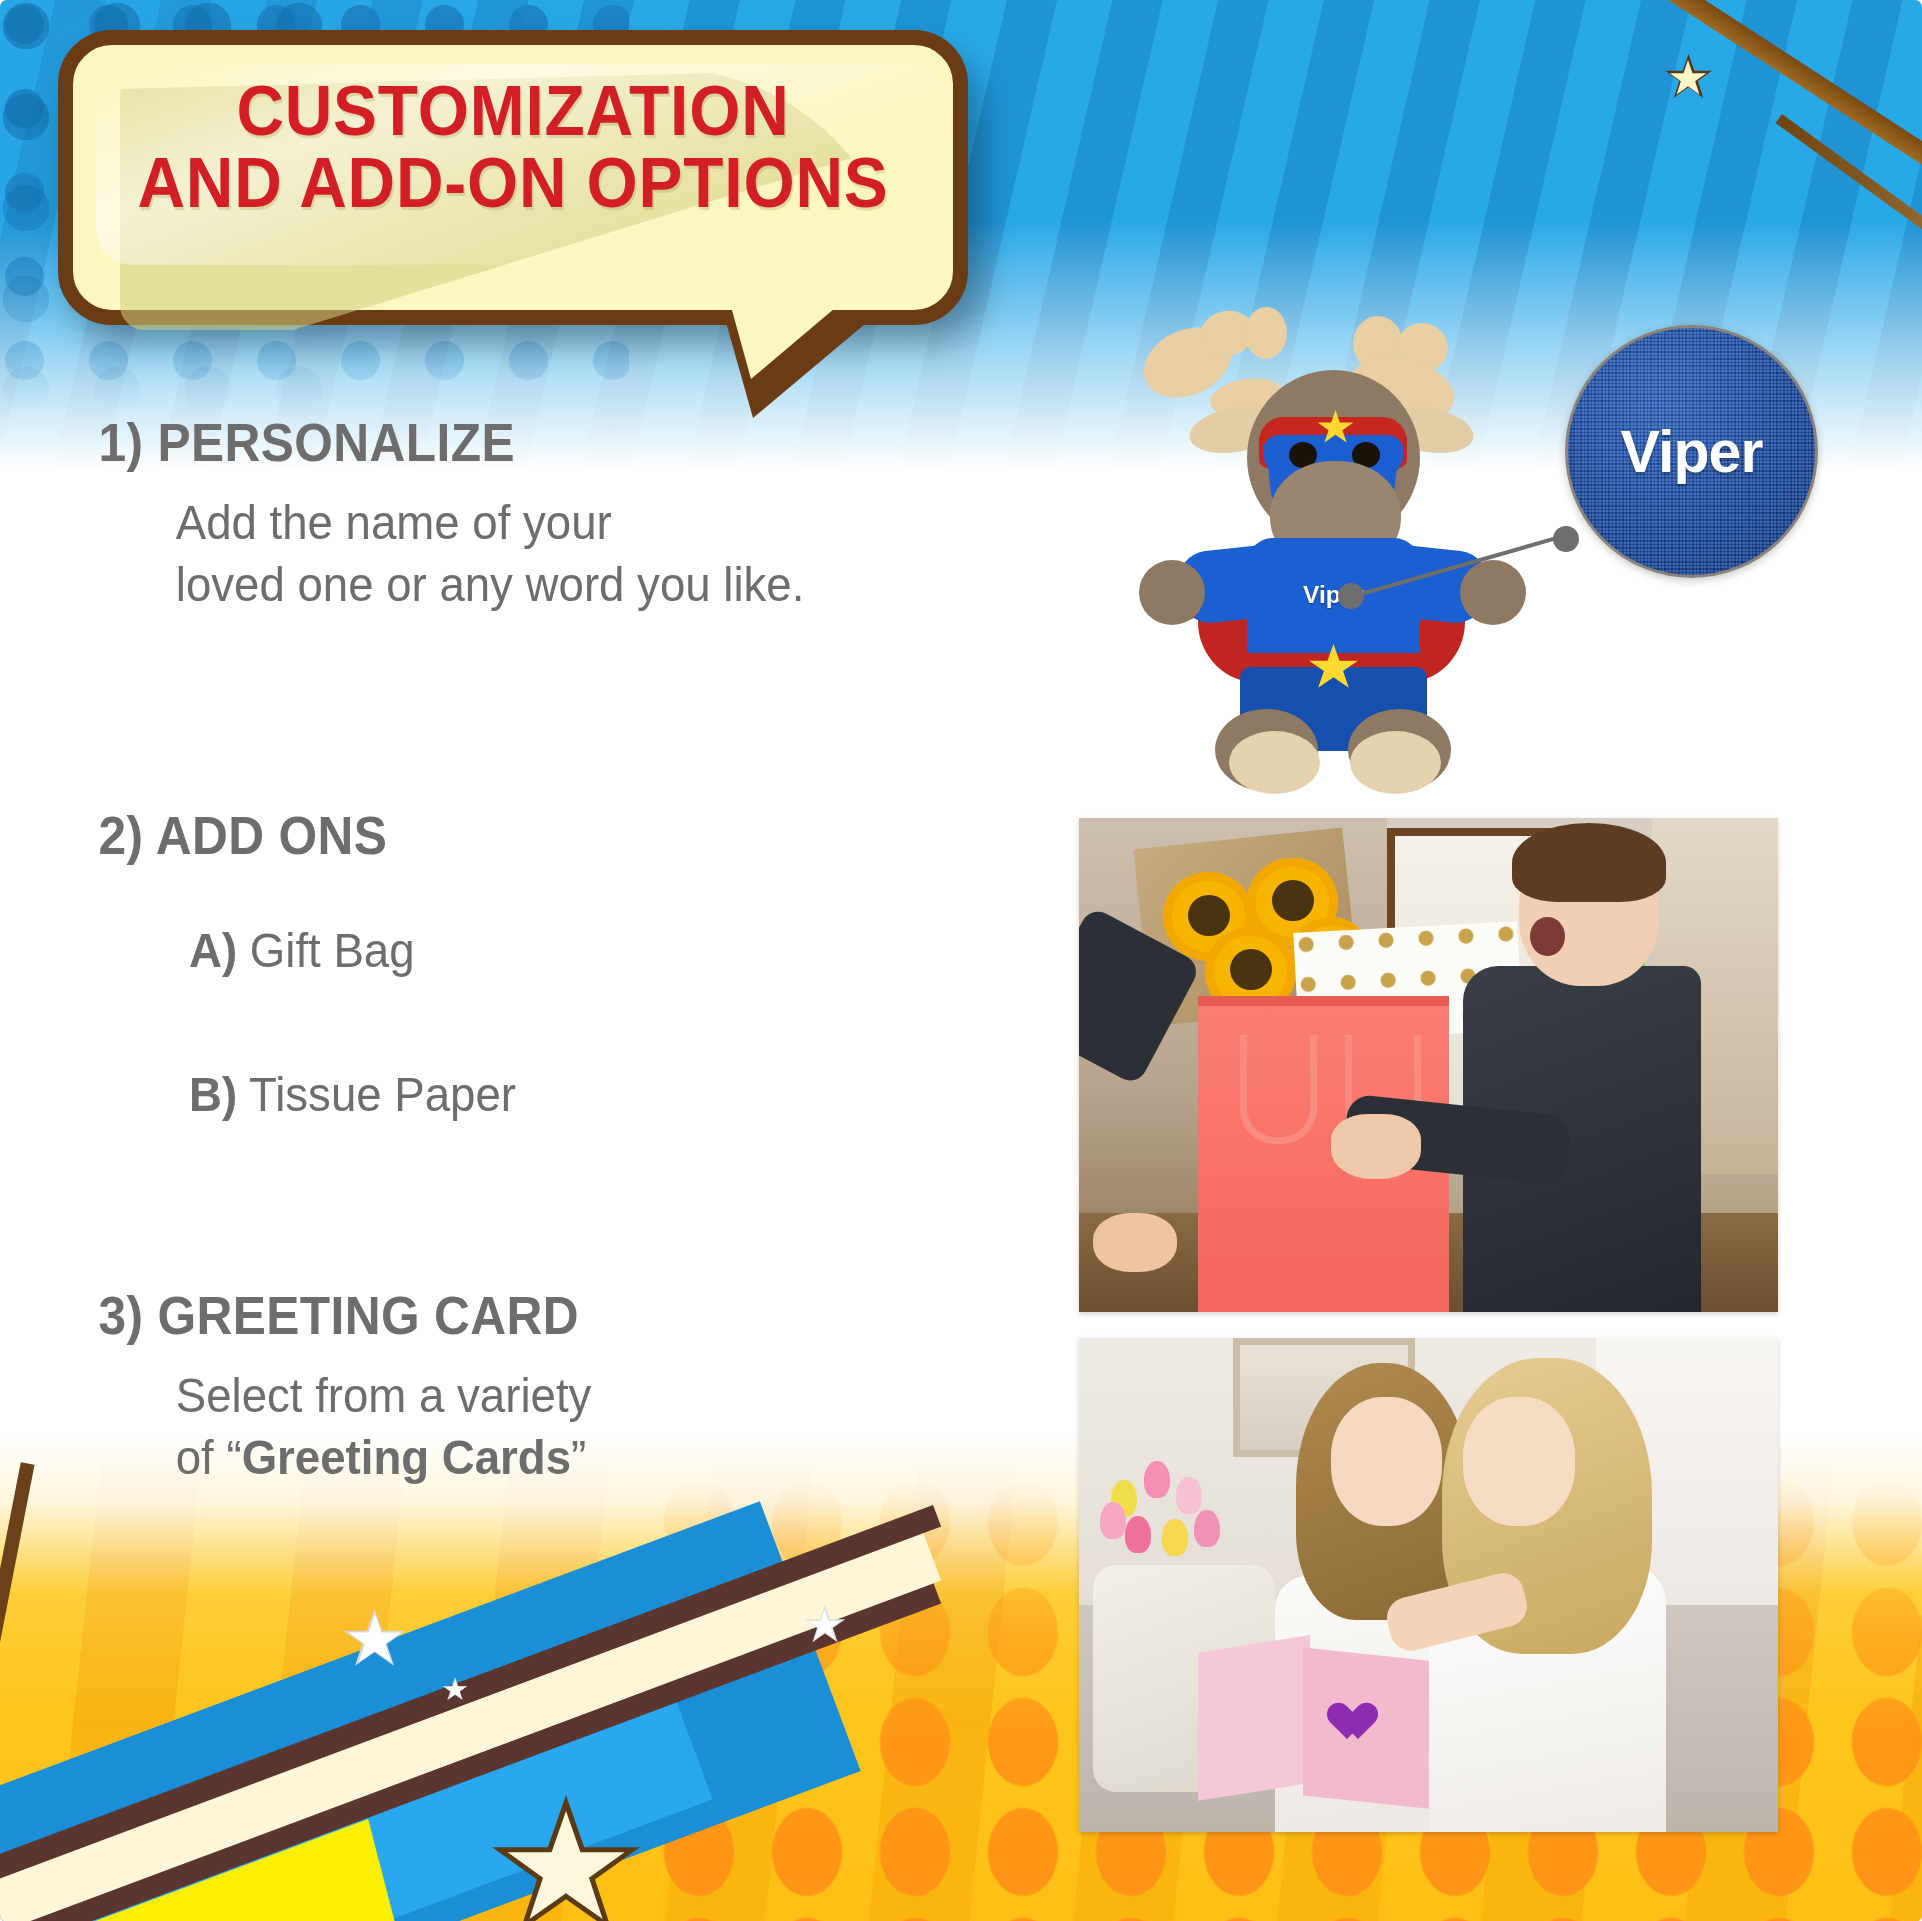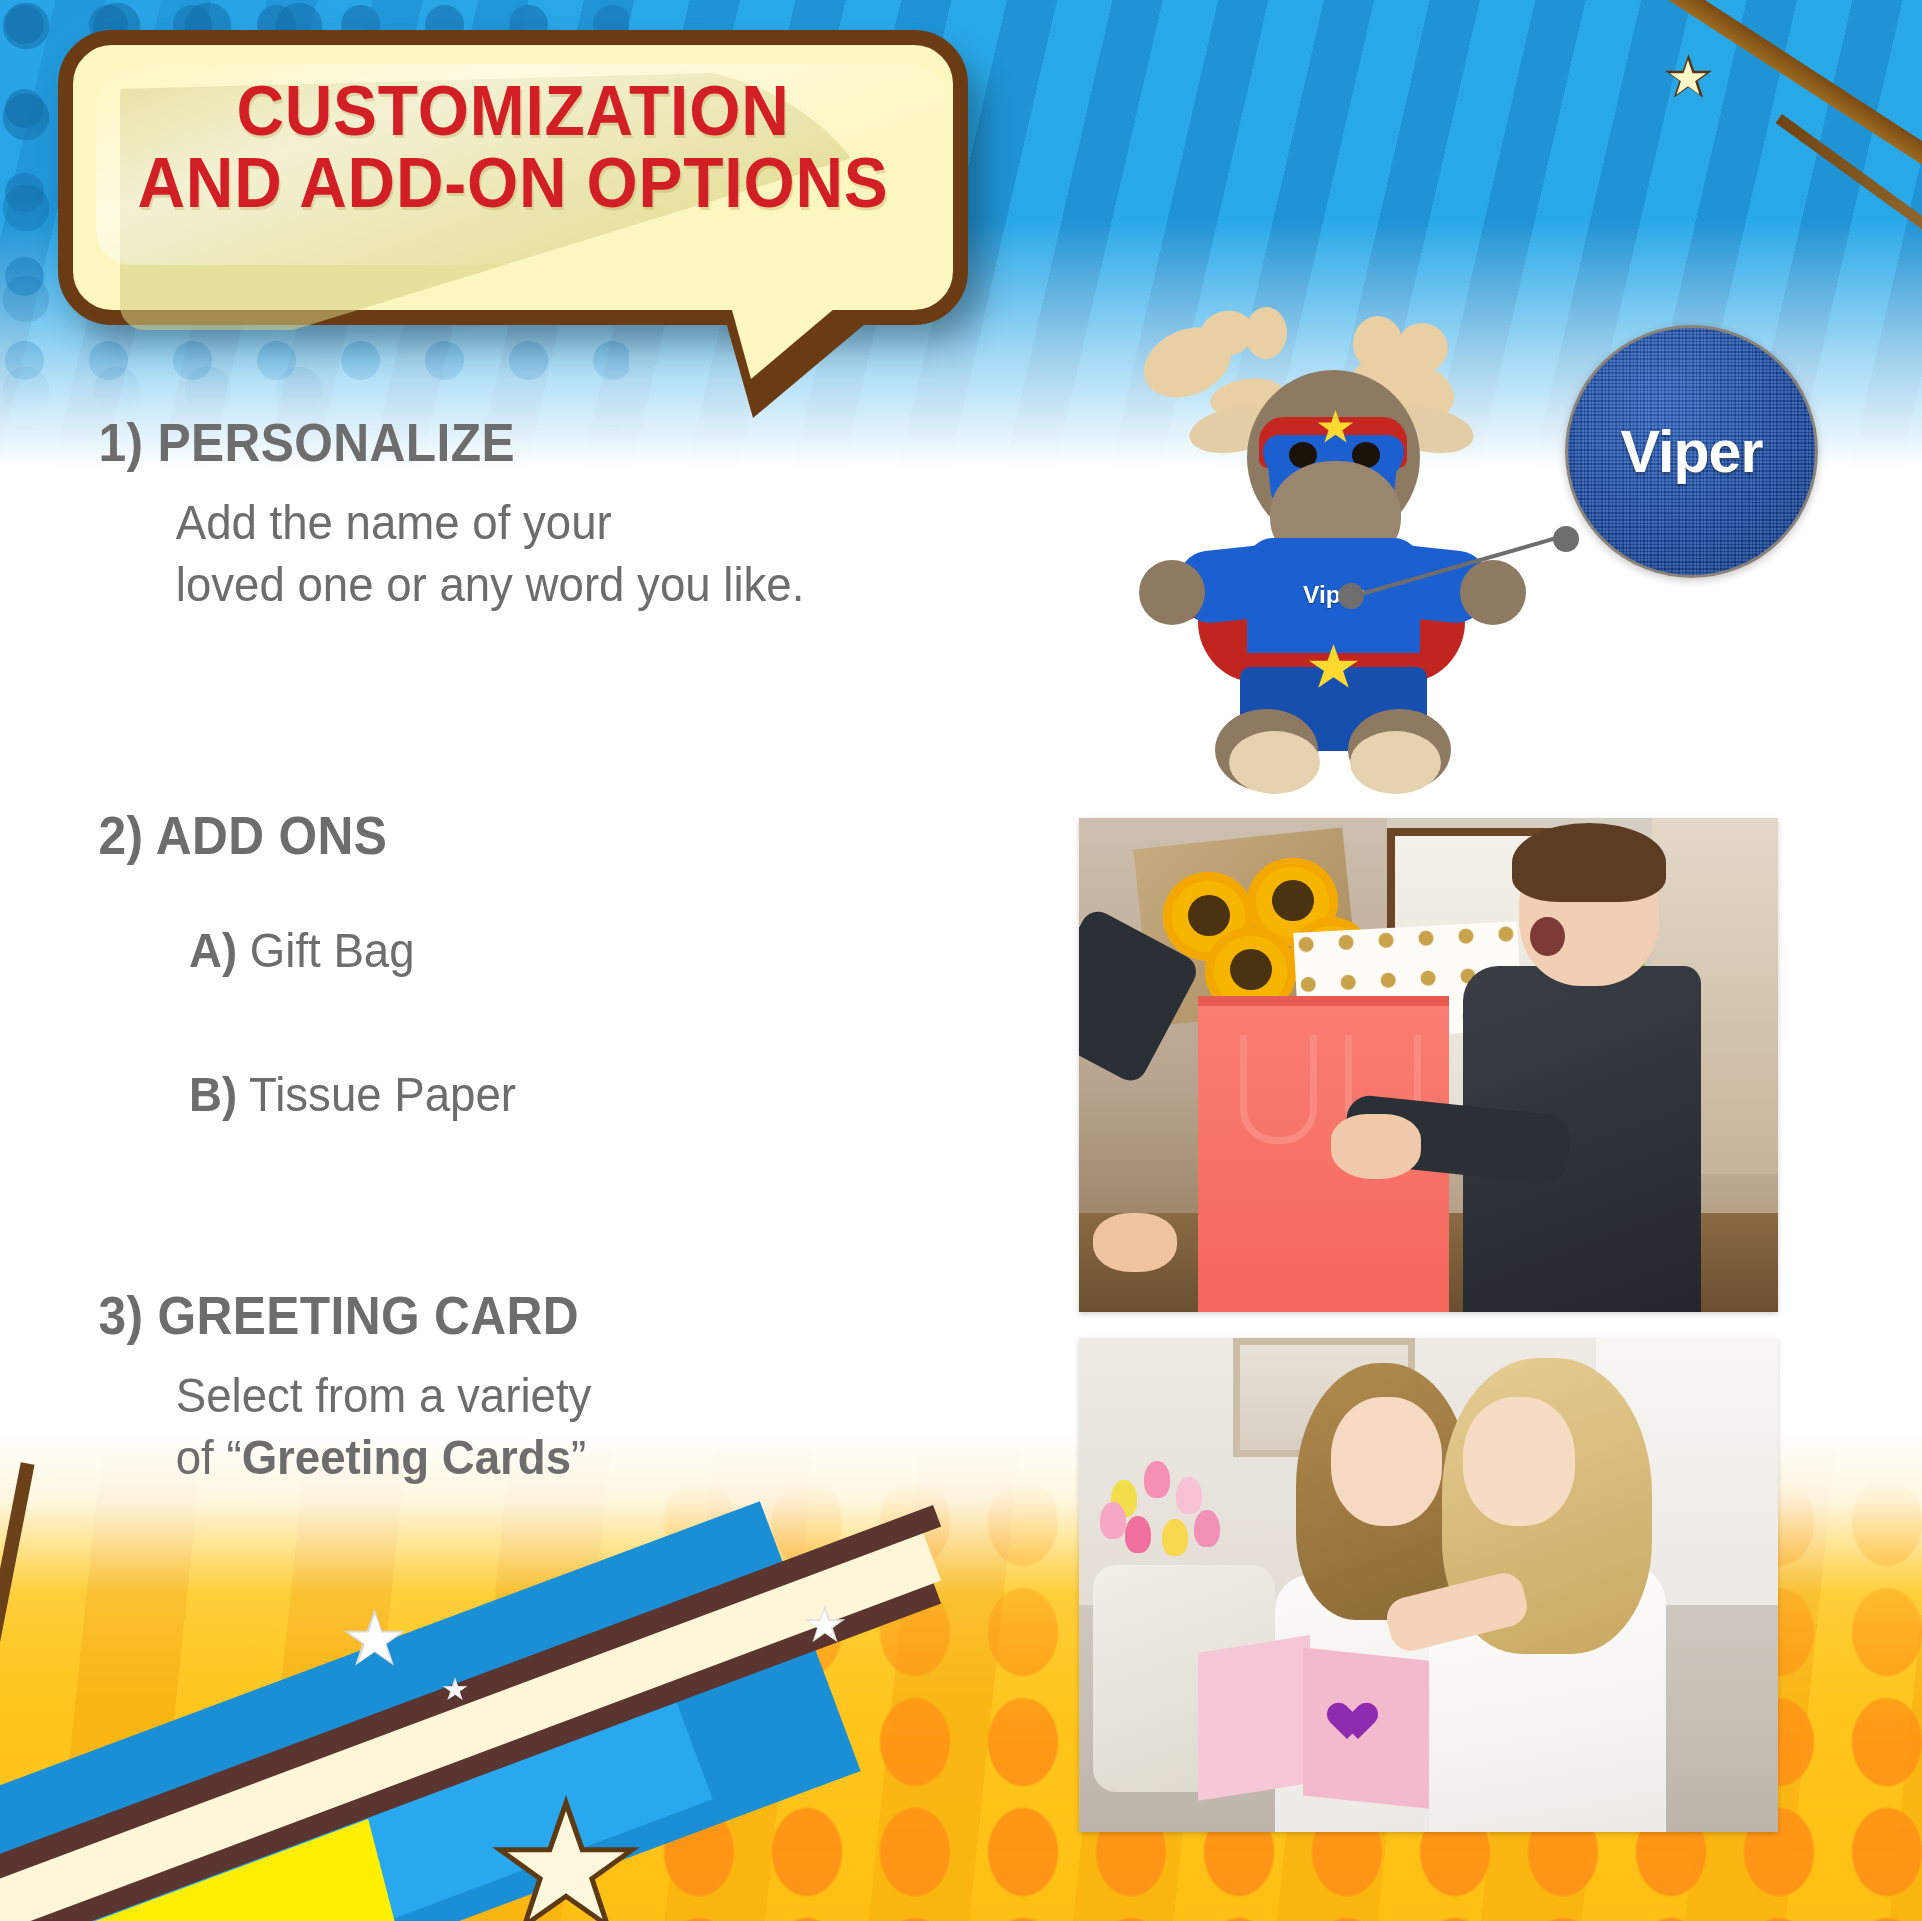--- a/index.html
+++ b/index.html
@@ -3,21 +3,21 @@
 <meta charset="utf-8">
 <style>
   * { margin:0; padding:0; box-sizing:border-box; }
   html,body { width:1922px; height:1922px; overflow:hidden; }
   body {
     font-family:"Liberation Sans", sans-serif;
     background:#ffffff;
     position:relative;
   }
 
-  #stage { position:absolute; inset:0; width:1922px; height:1922px; overflow:hidden; background:#fff; }
+  #stage { position:absolute; inset:0; width:1922px; height:1922px; overflow:hidden; background:#fff;border-radius:7px; }
 
   
   .bg-layer { position:absolute; pointer-events:none; }
 
   
   .top-blue {
     left:0; top:0; width:1922px; height:489px;
     background:
       linear-gradient(to bottom, rgba(255,255,255,0) 0%, rgba(255,255,255,0) 45%, rgba(255,255,255,0.55) 72%, #ffffff 96%),
       repeating-linear-gradient(103deg,

